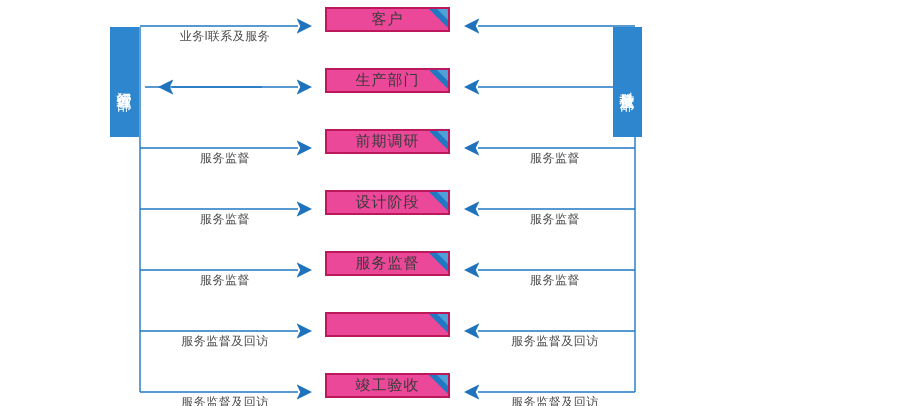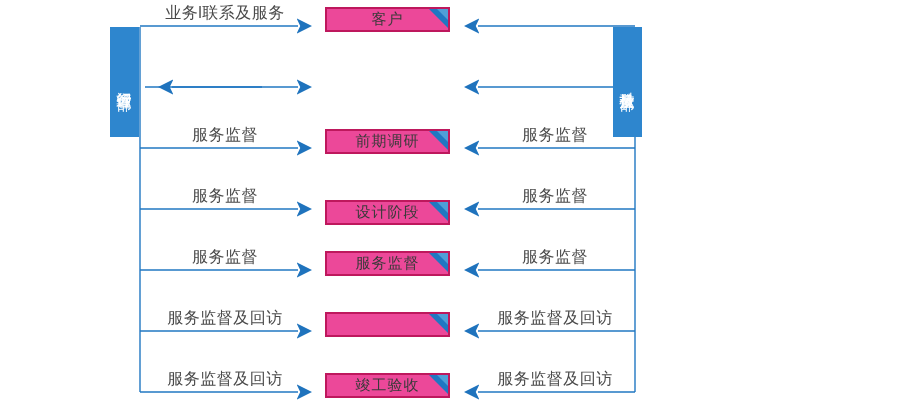--- a/index.html
+++ b/index.html
@@ -62,25 +62,26 @@
     display:flex;align-items:center;justify-content:center;
     font-size:15px;
     color:#3a3a3a;
     letter-spacing:1px;
     z-index:3;
   }
 
   
   .edge-label{
     position:absolute;
-    font-size:16px;
+    font-size:12px;
     color:#4a4a4a;
     letter-spacing:0.5px;
     white-space:nowrap;
     text-align:center;
+    margin-top:25px;
   }
 </style>
 </head>
 <body>
 
 <div id="diagram">
 
   <svg id="connectors" width="920" height="406" style="position:absolute;left:0;top:0;">
     <defs>
       <marker id="ah-right" markerWidth="11" markerHeight="11" refX="1" refY="5.5" orient="0">
@@ -124,28 +125,33 @@
   <div id="side-right" class="side-box">
     <span>科技质量部</span>
   </div>
 
   <div class="stage-box" style="top:7px">
     <span class="cap"></span>
     <span class="cap2"></span>
     <span class="stage-label">客户</span>
   </div>
 
+  <div class="stage-box" style="top:68px">
+    <span class="cap"></span>
+    <span class="cap2"></span>
+    <span class="stage-label">生产部门</span>
+  </div>
 
   <div class="stage-box" style="top:129px">
     <span class="cap"></span>
     <span class="cap2"></span>
     <span class="stage-label">前期调研</span>
   </div>
 
-  <div class="stage-box" style="top:200px">
+  <div class="stage-box" style="top:190px">
     <span class="cap"></span>
     <span class="cap2"></span>
     <span class="stage-label">设计阶段</span>
   </div>
 
   <div class="stage-box" style="top:251px">
     <span class="cap"></span>
     <span class="cap2"></span>
     <span class="stage-label">服务监督</span>
   </div>

